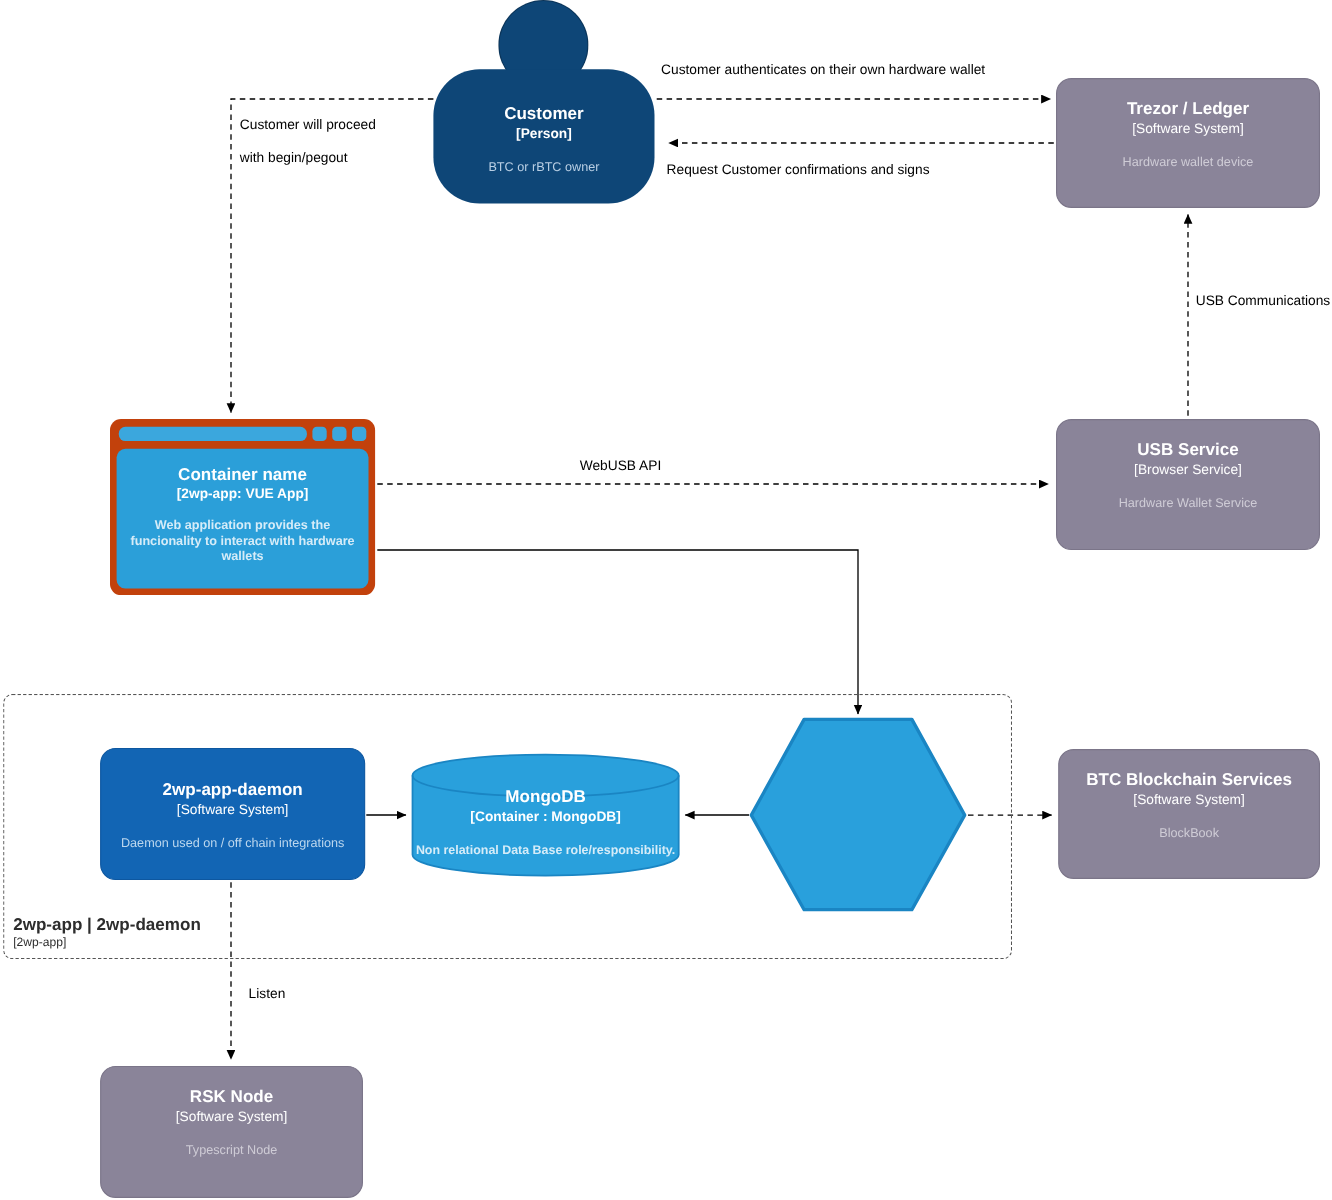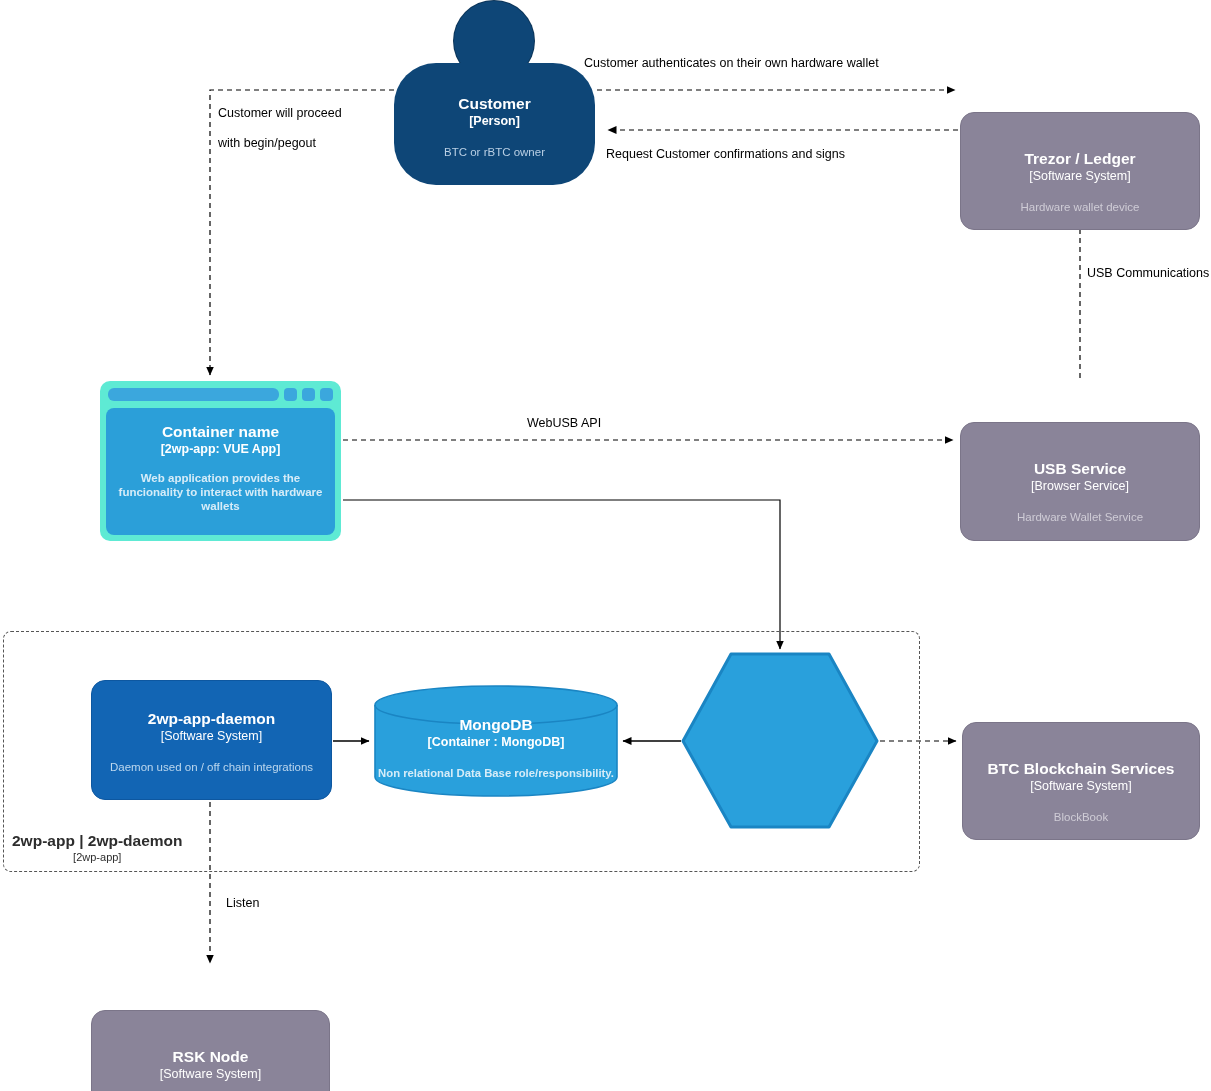--- a/index.html
+++ b/index.html
@@ -13,40 +13,40 @@
     display:block;
   }
   .gray{
     background:#8a8499;border:1px solid #7b7589;border-radius:14px;
   }
   .title{font-size:15.5px;font-weight:bold;line-height:19px;}
   .subtitle{font-size:12.5px;line-height:16px;}
   .subtitle.b{font-weight:bold;}
   .desc{font-size:11.5px;line-height:14px;margin-top:16px;}
   .gray .desc{color:#cfccd6;}
-  .pad-gray{padding-top:36px;margin-top:41px;}
+  .pad-gray{padding-top:18px;}
   
   .person-circle{
     position:absolute;left:453px;top:0;width:82px;height:82px;border-radius:50%;
     background:#0e4677;border:1px solid rgba(0,0,0,0.25);box-sizing:border-box;
   }
   .person-body{
     left:394px;top:63px;width:201px;height:122px;border-radius:42px;
     background:#0e4677;padding-top:31px;
   }
   .person-body .desc{color:#b9cfe4;}
   
   .blue{
     background:#1265b4;border:1px solid #0d57a0;border-radius:14px;
   }
   .blue .desc{color:#bcd7ee;}
   
   .browser{
     left:100px;top:381px;width:241px;height:160px;border-radius:10px;
-    background:#5eead4;
+    background:#c2410c;
   }
   .browser-topbar{
     position:absolute;left:0;top:0;right:0;height:27px;
     display:flex;align-items:center;padding:0 8px;gap:5px;box-sizing:border-box;
   }
   .addressbar{flex:1;height:13px;border-radius:6px;background:#3ba7dd;}
   .browser-btn{width:13px;height:13px;border-radius:4px;background:#3ba7dd;}
   .browser-panel{
     position:absolute;left:6px;top:27px;right:6px;bottom:6px;border-radius:8px;
     background:#2b9fd9;box-sizing:border-box;padding-top:14px;color:#fff;text-align:center;
@@ -56,21 +56,21 @@
   .shape-text{position:absolute;box-sizing:border-box;color:#fff;text-align:center;}
   .cyl-text{left:375px;top:686px;width:242px;height:80px;padding-top:29px;}
   .cyl-text .desc{color:#d6ecf8;font-weight:bold;font-size:11.3px;white-space:nowrap;}
   .hex-text{left:683px;top:653px;width:194px;height:175px;padding-top:49px;}
   .hex-text .desc{color:#d6ecf8;font-weight:bold;margin-top:14px;padding:0 2px;}
   
   .boundary{
     position:absolute;left:3px;top:631px;width:917px;height:241px;
     border:1.5px dashed #555;border-radius:8px;box-sizing:border-box;
   }
-  .boundary-label{position:absolute;left:8px;bottom:7px;color:#2d2d2d;text-align:center;}
+  .boundary-label{position:absolute;left:8px;bottom:7px;color:#2d2d2d;text-align:left;}
   .boundary-label .b-title{font-size:15.5px;font-weight:bold;line-height:19px;}
   .boundary-label .b-sub{font-size:11px;line-height:14px;}
   
   .edge-label{
     position:absolute;font-size:12.5px;color:#000;line-height:15px;white-space:nowrap;
   }
 </style>
 </head>
 <body>
 
@@ -169,21 +169,21 @@
     <div class="subtitle">[Software System]</div>
     <div class="desc">BlockBook</div>
   </div>
 
   <div class="node gray pad-gray" style="left:91px;top:969px;width:239px;height:120px;">
     <div class="title">RSK Node</div>
     <div class="subtitle">[Software System]</div>
     <div class="desc">Typescript Node</div>
   </div>
 
-  <div class="edge-label" style="left:584px;top:56px;text-align:center;">Customer authenticates on their own hardware wallet</div>
+  <div class="edge-label" style="left:601px;top:56px;text-align:center;">Customer authenticates on their own hardware wallet</div>
   <div class="edge-label" style="left:606px;top:147px;">Request Customer confirmations and signs</div>
   <div class="edge-label" style="left:218px;top:106px;">Customer will proceed</div>
   <div class="edge-label" style="left:218px;top:136px;">with begin/pegout</div>
   <div class="edge-label" style="left:1087px;top:266px;">USB Communications</div>
   <div class="edge-label" style="left:527px;top:416px;">WebUSB API</div>
   <div class="edge-label" style="left:226px;top:896px;">Listen</div>
 
 </div>
 
 </body></html>

